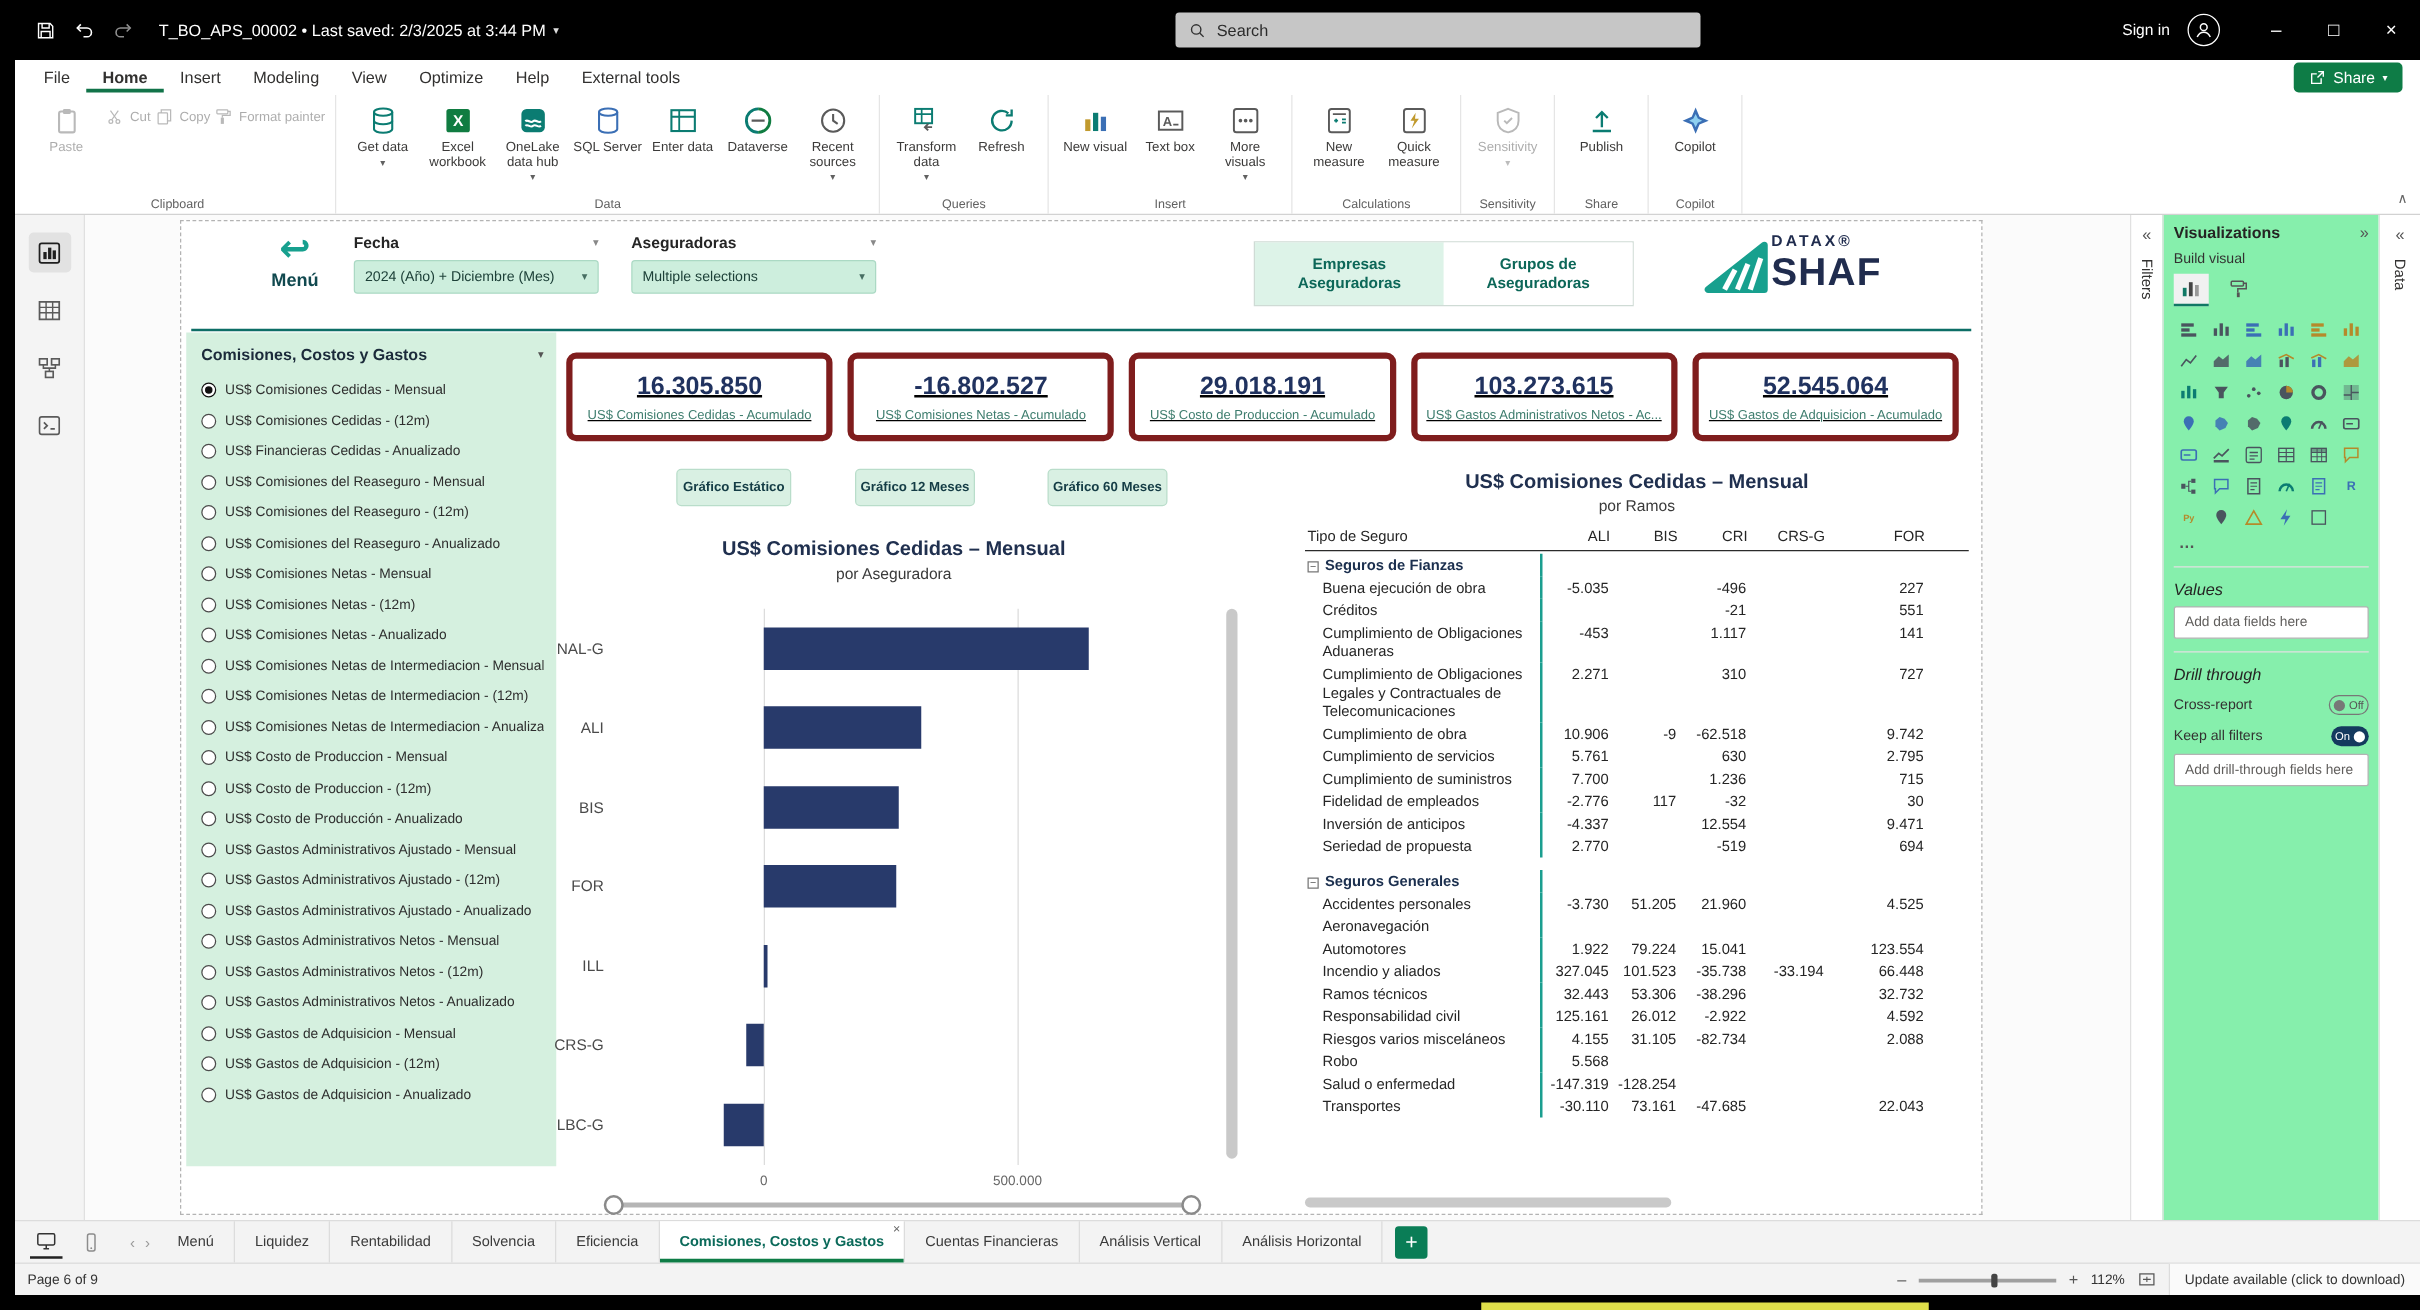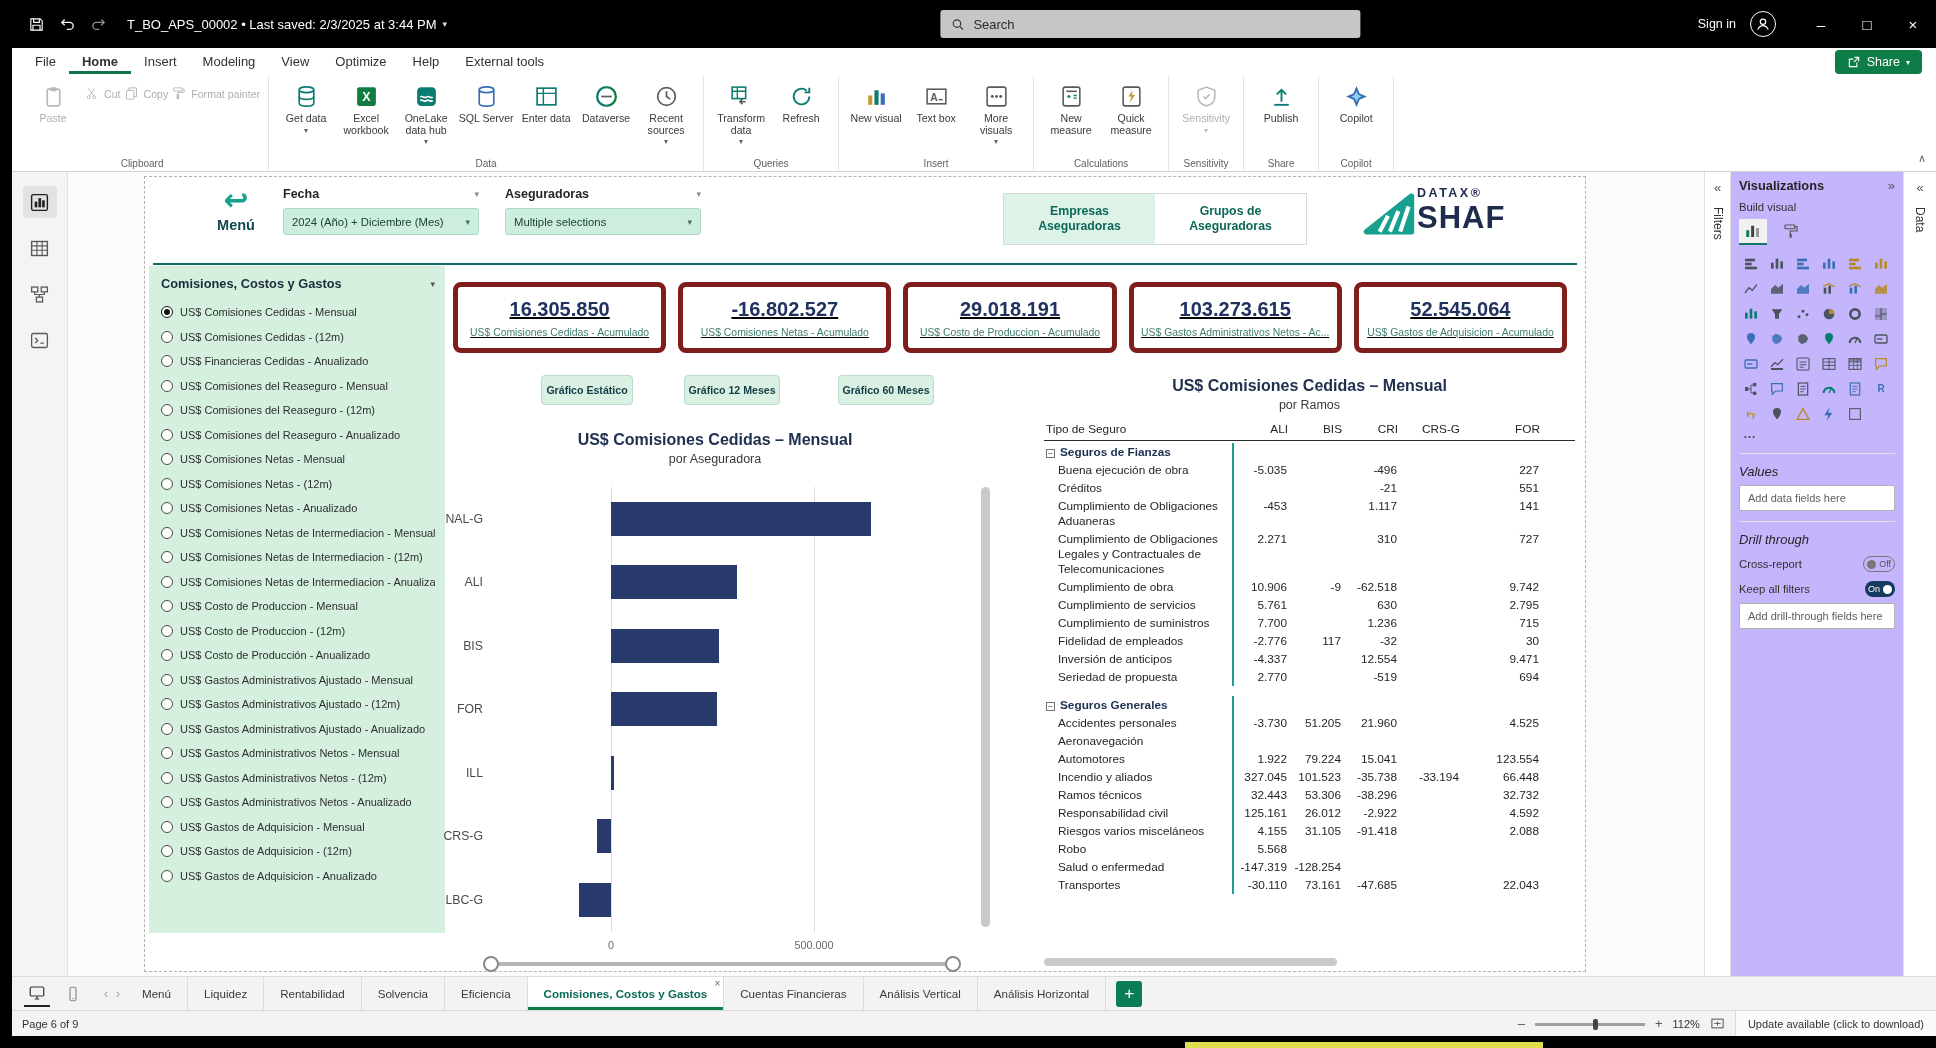--- a/index.html
+++ b/index.html
@@ -148,21 +148,21 @@
 .mx-gap{height:10px;}
 .mx-hscroll{position:absolute;left:899px;top:781px;width:293px;height:8px;background:#c9c9c9;
   border-radius:4px;cursor:pointer;}
 
 
 .sidestrip{flex:0 0 26px;background:#fff;border-left:1px solid #e1e1e1;display:flex;
   flex-direction:column;align-items:center;padding-top:8px;}
 .sidestrip.data{flex:0 0 33px;}
 .ss-expand{font-size:13px;color:#555;cursor:pointer;}
 .ss-text{writing-mode:vertical-rl;font-size:12px;color:#323130;margin-top:12px;}
-.vizpane{flex:0 0 173px;background:#c4b5fd;border-left:1px solid #e1e1e1;padding:6px 8px;overflow:hidden;}
+.vizpane{flex:0 0 173px;background:#86efac;border-left:1px solid #e1e1e1;padding:6px 8px;overflow:hidden;}
 .vp-head{display:flex;justify-content:space-between;align-items:center;}
 .vp-title{font-size:12.8px;font-weight:bold;color:#252423;}
 .vp-collapse{font-size:13px;color:#555;cursor:pointer;}
 .vp-sub{margin-top:8px;font-size:11.3px;color:#323130;}
 .vp-modes{display:flex;gap:10px;margin-top:6px;}
 .vp-mode{width:28px;height:26px;display:flex;align-items:center;justify-content:center;
   cursor:pointer;border-bottom:2px solid transparent;}
 .vp-mode.active{background:#f1f1f1;border-bottom:2px solid #117865;}
 .vp-mode svg{width:18px;height:18px;}
 .vp-grid{margin-top:8px;display:grid;grid-template-columns:repeat(6,1fr);row-gap:4px;}
@@ -940,21 +940,21 @@
                 <div class="num">125.161</div>
                 <div class="num">26.012</div>
                 <div class="num">-2.922</div>
                 <div class="num"></div>
                 <div class="num">4.592</div>
               </div>
               <div class="mx-row">
                 <div class="c0">Riesgos varios misceláneos</div>
                 <div class="num">4.155</div>
                 <div class="num">31.105</div>
-                <div class="num">-91.418</div>
+                <div class="num">-82.734</div>
                 <div class="num"></div>
                 <div class="num">2.088</div>
               </div>
               <div class="mx-row">
                 <div class="c0">Robo</div>
                 <div class="num">5.568</div>
                 <div class="num"></div>
                 <div class="num"></div>
                 <div class="num"></div>
                 <div class="num"></div>

